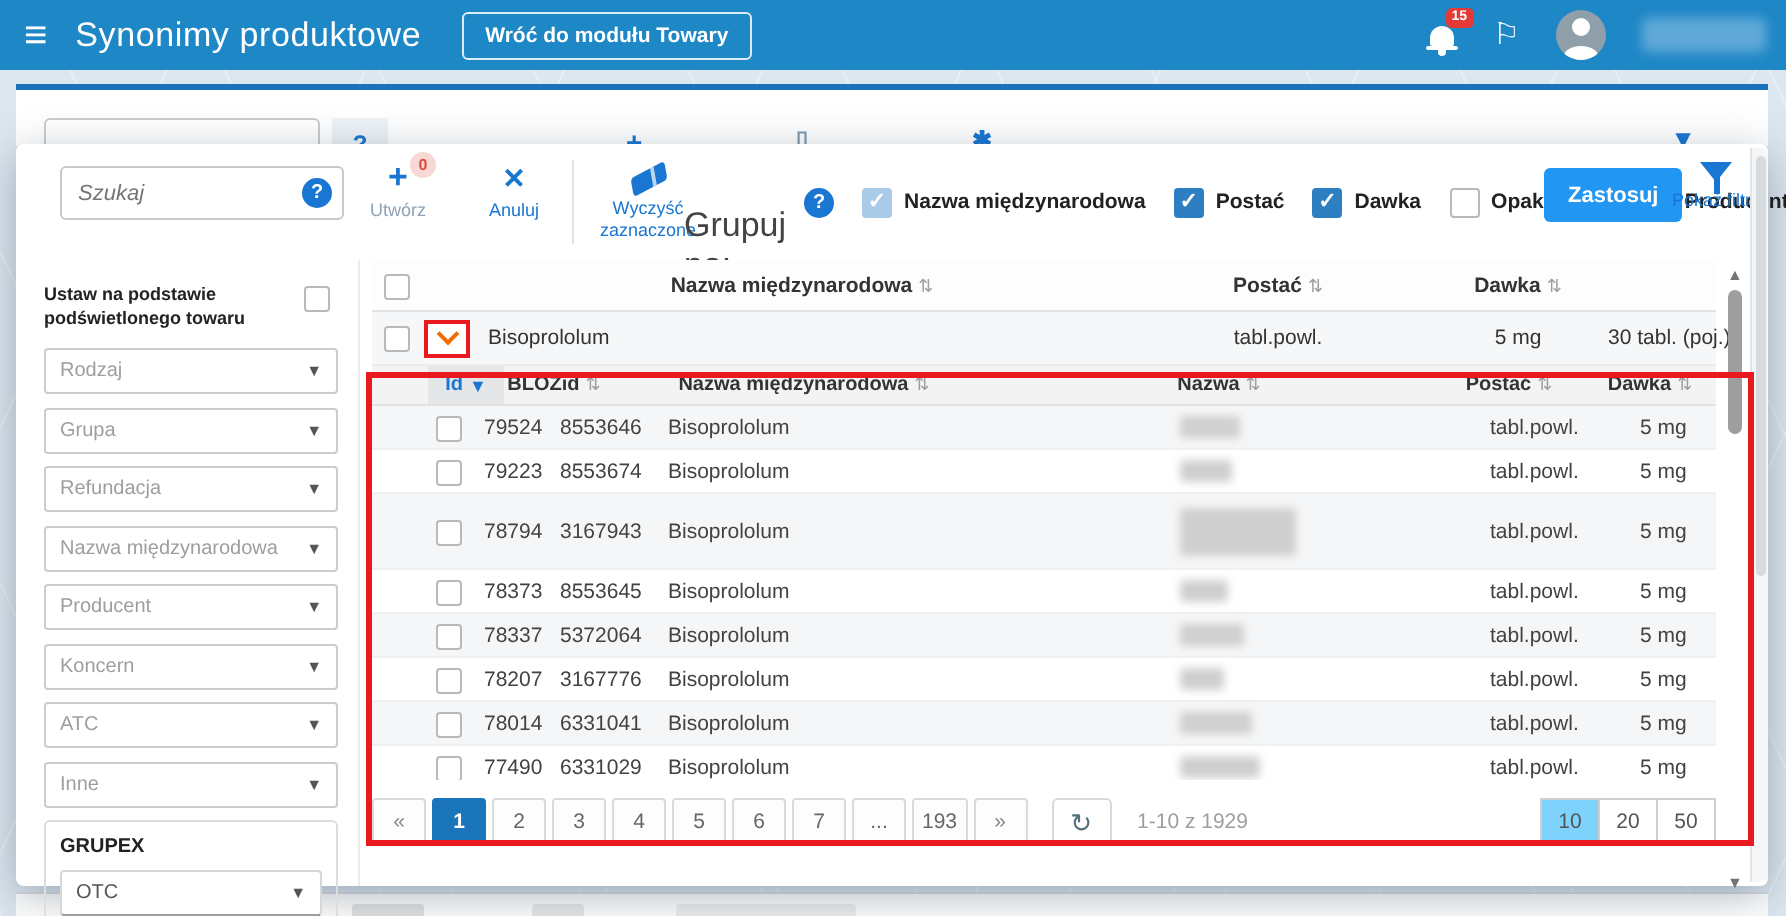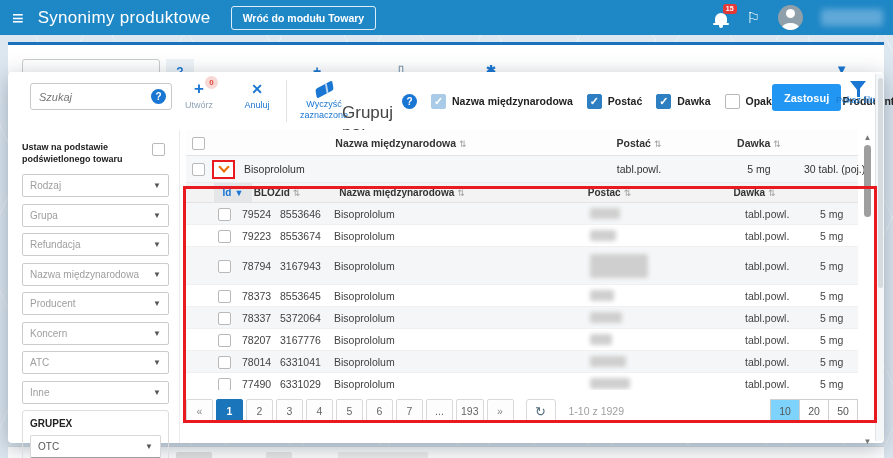--- a/index.html
+++ b/index.html
@@ -294,20 +294,21 @@
     </div>
 
     <div class="trow sub-grid shdr">
       <span></span>
       <span class="id-cell">
           <span>Id</span>
           <span class="sort-ic">▼</span>
         </span>
       <span class="hcell"><span>BLOZid</span><span class="sort-ic">⇅</span></span>
       <span class="hcell"><span>Nazwa międzynarodowa</span><span class="sort-ic">⇅</span></span>
+      <span class="hcell"><span>Nazwa</span><span class="sort-ic">⇅</span></span>
       <span class="hcell"><span>Postać</span><span class="sort-ic">⇅</span></span>
       <span class="hcell"><span>Dawka</span><span class="sort-ic">⇅</span></span>
     </div>
 
     <div class="trow sub-grid srow alt">
       <span class="cb sm" style="margin-left:4px;"></span>
       <span class="scell">79524</span>
       <span class="scell">8553646</span>
       <span class="scell" style="padding-left:4px;">Bisoprololum</span>
       <span>

